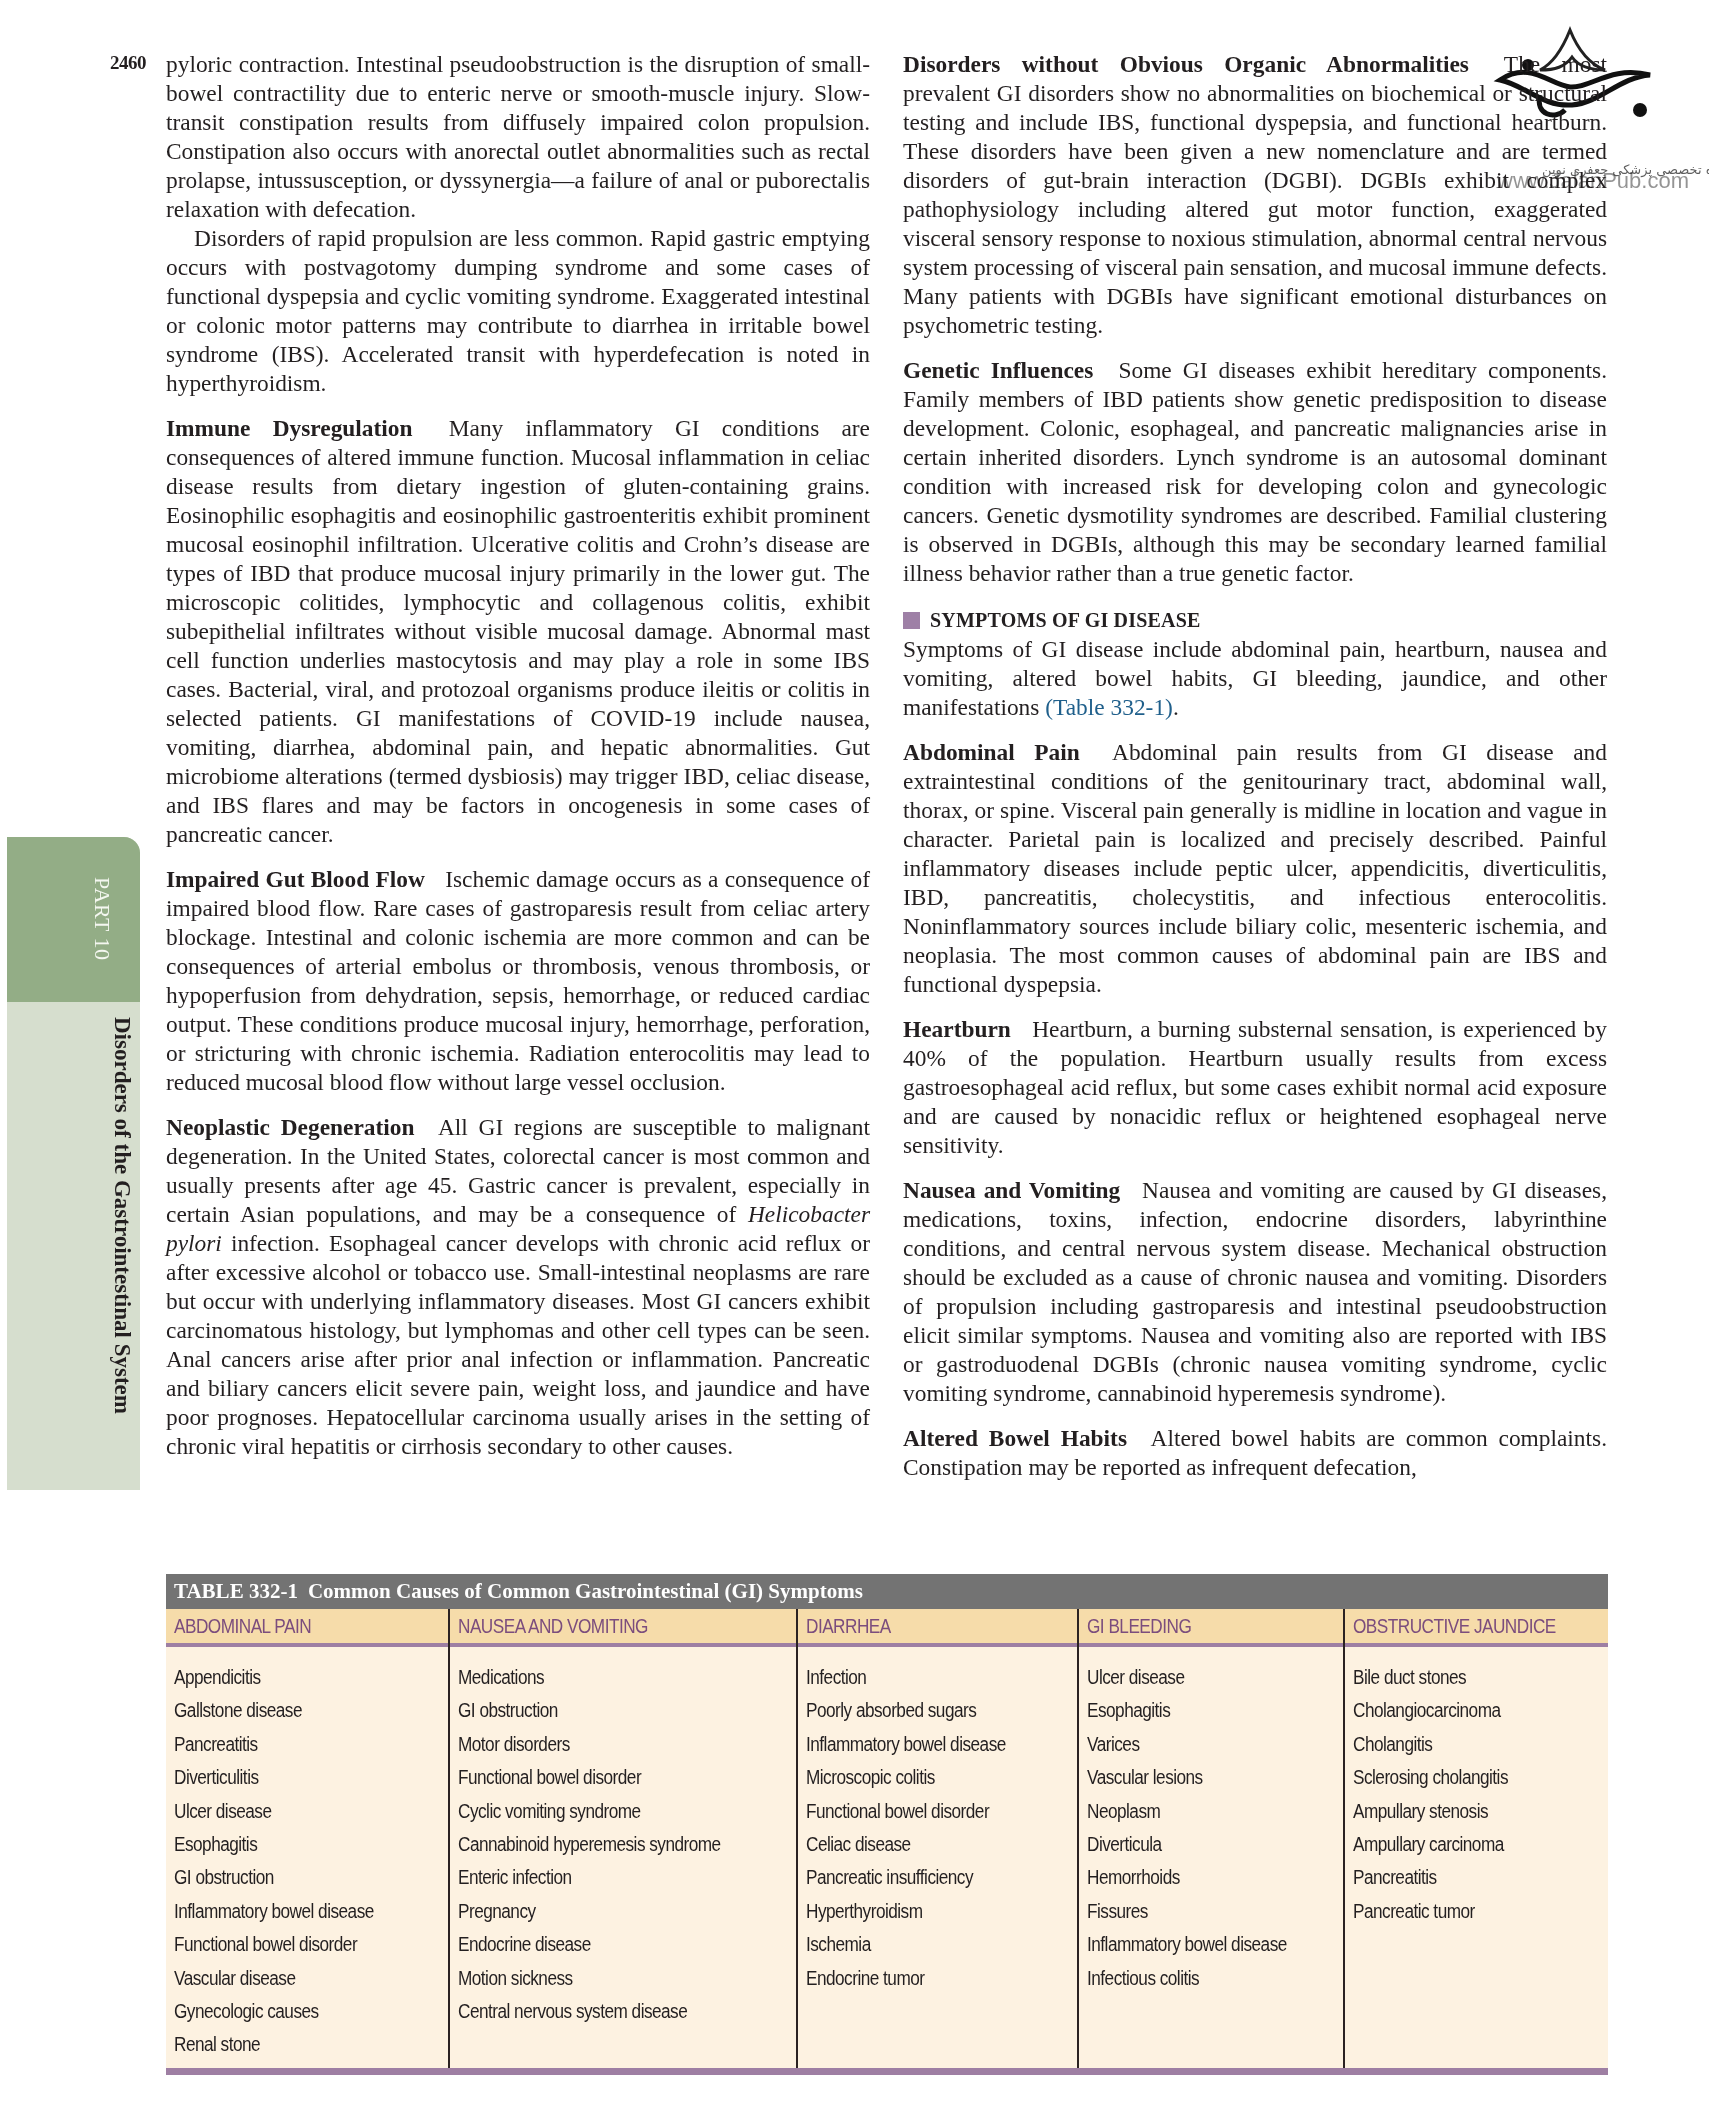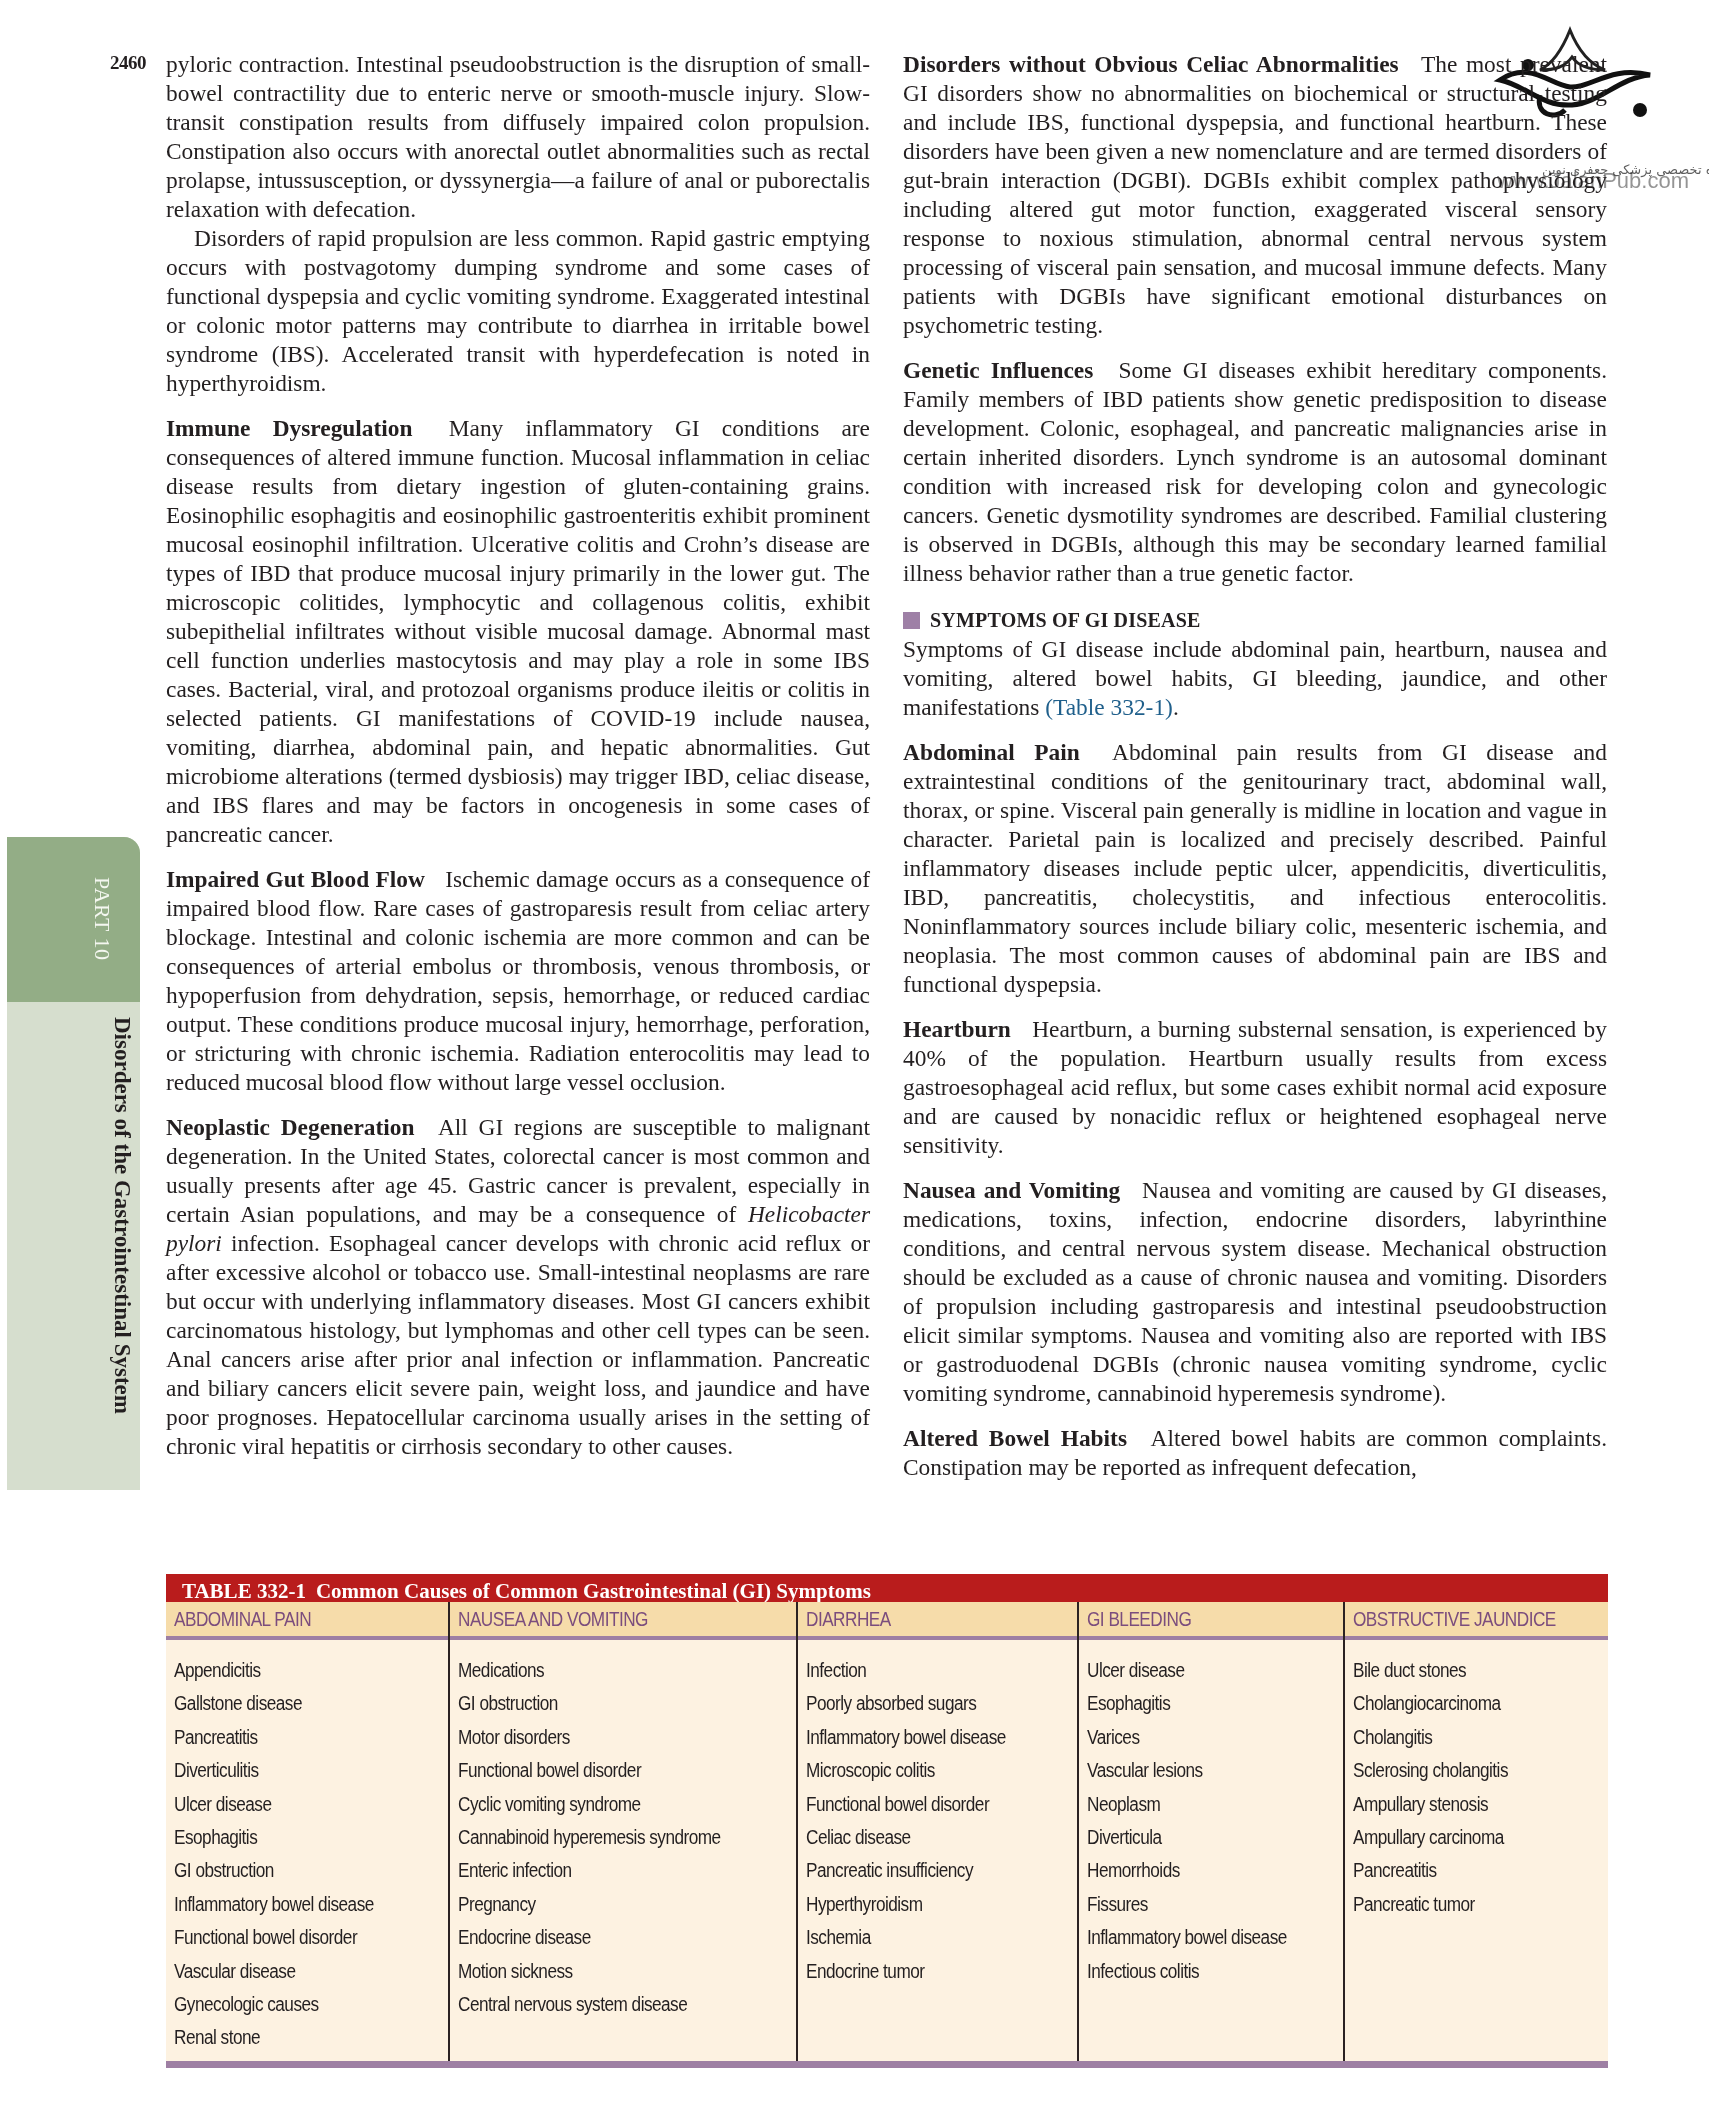--- a/index.html
+++ b/index.html
@@ -37,22 +37,22 @@
 
   
   .watermark { position: absolute; left: 1480px; top: 25px; width: 230px; height: 170px; pointer-events: none; }
   .watermark .wm-url { position: absolute; left: 17px; top: 95px; font-family: "Liberation Sans", sans-serif;
                        font-size: 22px; color: rgba(60,60,60,0.55); margin-top: 48px; }
   .watermark .wm-fa { position: absolute; left: 62px; top: 137px; font-family: "DejaVu Sans", sans-serif;
                       font-size: 13px; color: rgba(40,40,40,0.75); direction: rtl; white-space: nowrap; }
 
   
   .gi-table { position: absolute; left: 166px; top: 1574px; width: 1442px; }
-  .gi-table .tbl-title { background: #b91c1c; color: #ffffff; height: 28px; line-height: 35px;
-                         padding-left: 16px; font-size: 21px; font-family: "Liberation Serif", serif;
+  .gi-table .tbl-title { background: #737373; color: #ffffff; height: 35px; line-height: 35px;
+                         padding-left: 8px; font-size: 21px; font-family: "Liberation Serif", serif;
                          font-weight: bold; white-space: nowrap; }
   .gi-table .tbl-title .tnum { margin-right: 10px; }
   .gi-table .cols { display: flex; background: #fdf2e1; border-bottom: 7px solid #9e7fa3; }
   .gi-table .column { border-left: 2px solid #2b2222; }
   .gi-table .column:first-child { border-left: none; }
   .gi-table .col-head { background: #f6dcaa; color: #7b4d7d; height: 34px; line-height: 34px;
                         font-family: "Liberation Sans", sans-serif; font-size: 20px; padding-left: 8px;
                         transform-origin: left; letter-spacing: -0.6px; white-space: nowrap;
                         border-bottom: 4px solid #9e7fa3; }
   .gi-table .cells { padding: 14px 0 6px 8px; }
@@ -99,21 +99,21 @@
     <span>Ischemic damage occurs as a con­sequence of impaired blood flow. Rare cases of gastroparesis result from celiac artery blockage. Intestinal and colonic ischemia are more common and can be consequences of arterial embolus or thrombosis, venous thrombosis, or hypoperfusion from dehydration, sepsis, hem­orrhage, or reduced cardiac output. These conditions produce mucosal injury, hemorrhage, perforation, or stricturing with chronic ischemia. Radiation enterocolitis may lead to reduced mucosal blood flow with­out large vessel occlusion.</span>
   </p>
   <p class="para section">
     <span class="run-head">Neoplastic Degeneration</span>
     <span>All GI regions are susceptible to malig­nant degeneration. In the United States, colorectal cancer is most common and usually presents after age 45. Gastric cancer is prevalent, especially in certain Asian populations, and may be a consequence of </span><span class="italic">Helicobacter pylori</span><span> infection. Esophageal cancer develops with chronic acid reflux or after excessive alcohol or tobacco use. Small-intestinal neoplasms are rare but occur with underlying inflammatory diseases. Most GI cancers exhibit carcinomatous histology, but lymphomas and other cell types can be seen. Anal cancers arise after prior anal infec­tion or inflammation. Pancreatic and biliary cancers elicit severe pain, weight loss, and jaundice and have poor prognoses. Hepatocellular carcinoma usually arises in the setting of chronic viral hepatitis or cir­rhosis secondary to other causes.</span>
   </p>
 </div>
 
 <div class="col right">
   <p class="para section">
-    <span class="run-head">Disorders without Obvious Celiac Abnormalities</span>
+    <span class="run-head">Disorders without Obvious Organic Abnormalities</span>
     <span>The most prevalent GI disorders show no abnormalities on biochemical or structural testing and include IBS, functional dyspepsia, and functional heartburn. These disorders have been given a new nomenclature and are termed disorders of gut-brain interaction (DGBI). DGBIs exhibit complex pathophysiology including altered gut motor function, exag­gerated visceral sensory response to noxious stimulation, abnormal central nervous system processing of visceral pain sensation, and mucosal immune defects. Many patients with DGBIs have significant emotional disturbances on psychometric testing.</span>
   </p>
   <p class="para section">
     <span class="run-head">Genetic Influences</span>
     <span>Some GI diseases exhibit hereditary compo­nents. Family members of IBD patients show genetic predisposition to disease development. Colonic, esophageal, and pancreatic malignan­cies arise in certain inherited disorders. Lynch syndrome is an autoso­mal dominant condition with increased risk for developing colon and gynecologic cancers. Genetic dysmotility syndromes are described. Familial clustering is observed in DGBIs, although this may be second­ary learned familial illness behavior rather than a true genetic factor.</span>
   </p>
 
   <div class="major-head">
     <span class="marker"></span>
     <span>SYMPTOMS OF GI DISEASE</span>

